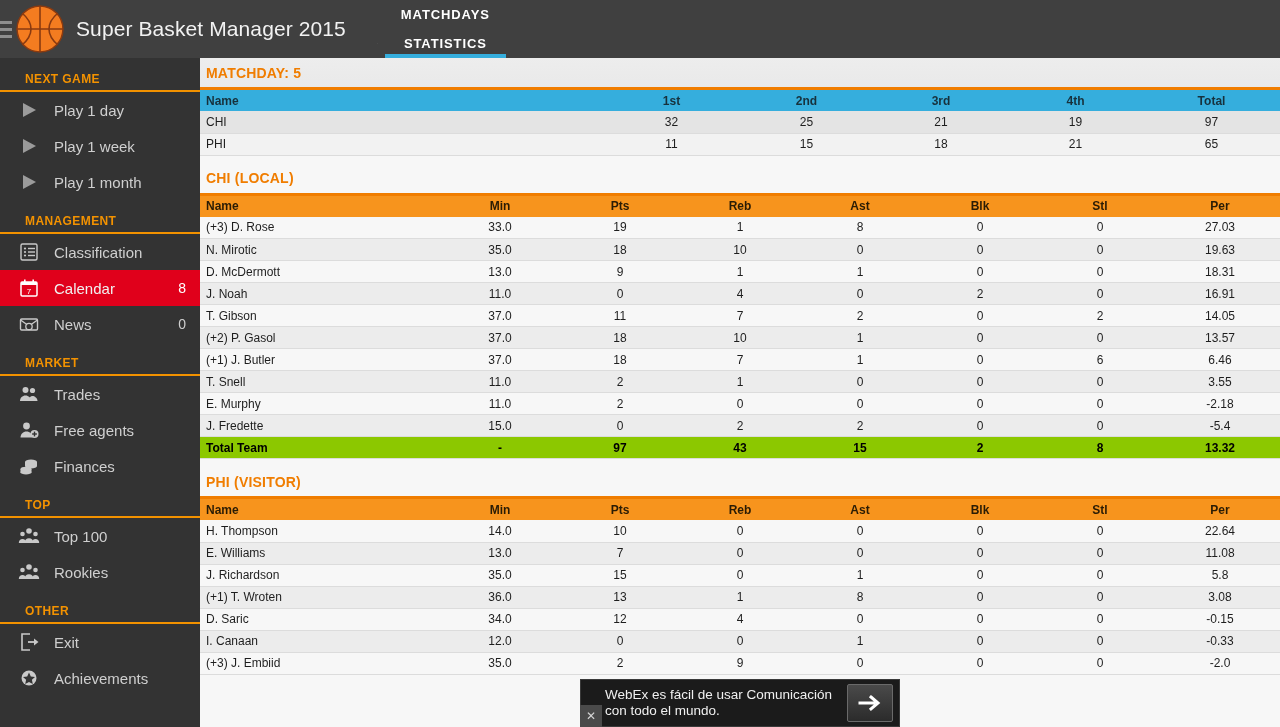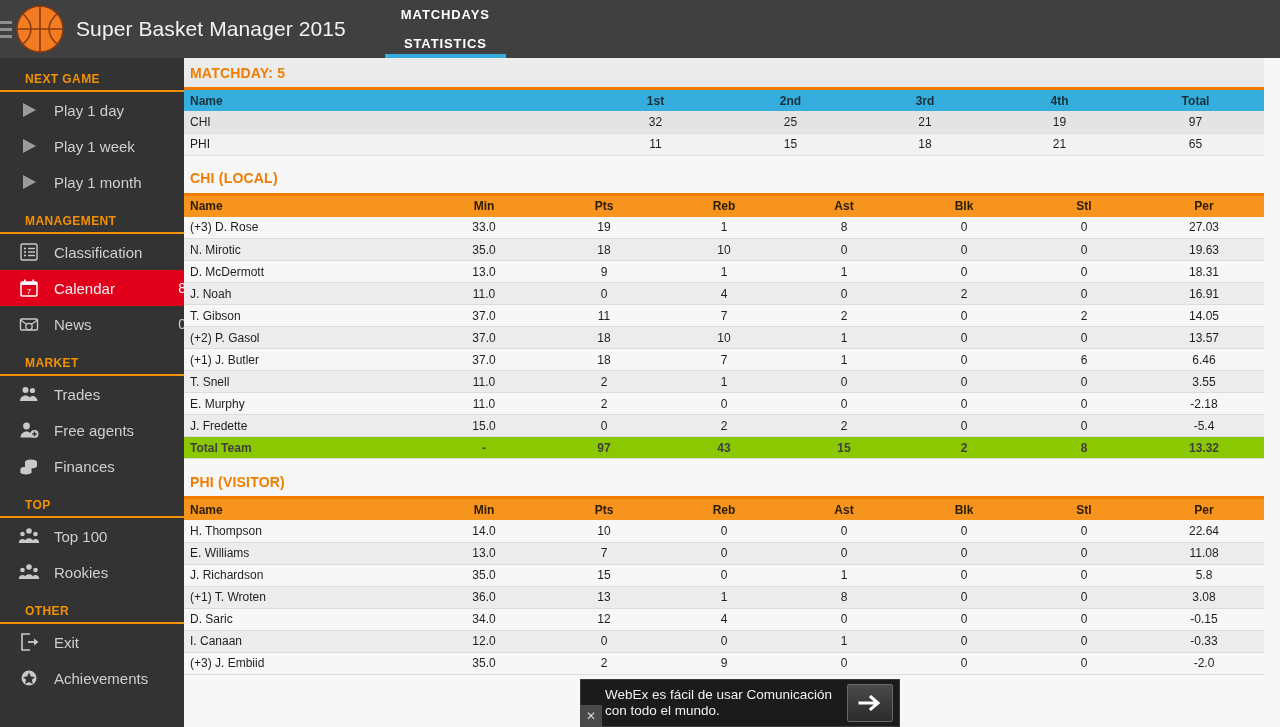--- a/index.html
+++ b/index.html
@@ -64,21 +64,21 @@
   .side-ico {
     width: 26px; height: 26px; flex: 0 0 26px; margin-right: 12px;
     display: flex; align-items: center; justify-content: center;
   }
   .side-label { flex: 1 1 auto; }
   .side-badge { color: #cfcfcf; font-size: 14px; padding-right: 14px; }
   .side-item.active .side-badge { color: #ffffff; }
 
   
   .main {
-    position: absolute; left: 184px; top: 58px; width: 1080px; height: 669px;
+    position: absolute; left: 200px; top: 58px; width: 1080px; height: 669px;
     background: #f7f7f7; overflow: hidden;
   }
   .sec-head {
     height: 32px; display: flex; align-items: center; padding-left: 6px;
     color: #f07d00; font-size: 14px; font-weight: bold; letter-spacing: .2px;
     border-bottom: 3px solid #f07d00;
     background: linear-gradient(#ededed, #e9e9e9);
   }
   .sec-head.plain { background: #f7f7f7; }
 
@@ -95,21 +95,21 @@
   .score thead th { height: 21px; color: #17313c; }
   .score tbody tr:nth-child(odd) { background: #e4e4e4; }
   .score tbody tr:nth-child(even) { background: #f2f2f2; }
 
   
   .players thead tr { background: #f7941d; }
   .players thead th { height: 21px; color: #2a1c05; }
   .players tbody tr:nth-child(odd)  { background: #f7f7f7; }
   .players tbody tr:nth-child(even) { background: #ececec; }
   .players tbody tr.total { background: #8cc800; font-weight: bold; }
-  .players tbody tr.total td { color: #404040; font-weight: bold; }
+  .players tbody tr.total td { color: #000000; font-weight: bold; }
 
   .spacer { height: 8px; background: #f7f7f7; }
 
   
   .ad {
     position: absolute; left: 580px; top: 679px; width: 320px; height: 48px;
     background: #1b1b1b; display: flex; align-items: center;
     border: 1px solid #3a3a3a;
   }
   .ad-close {

